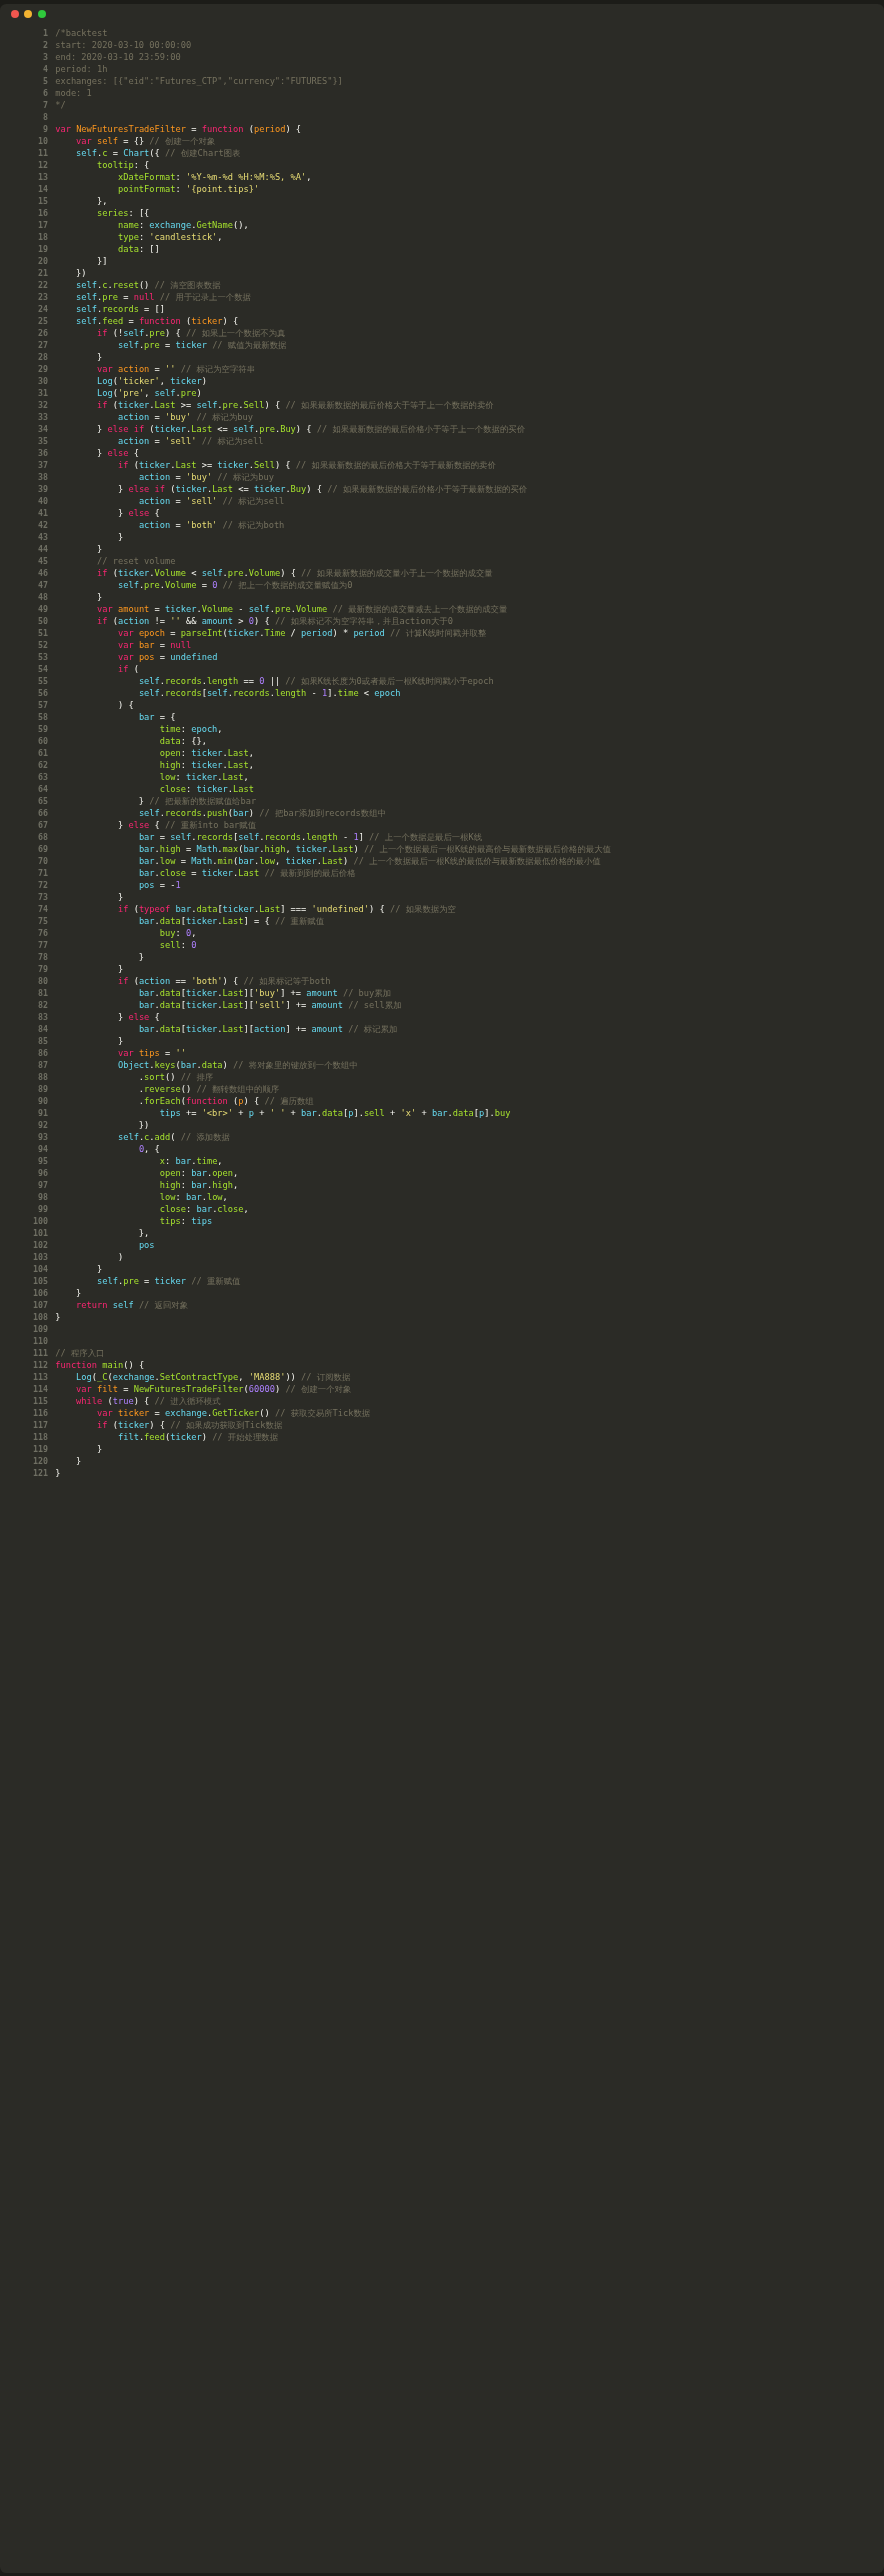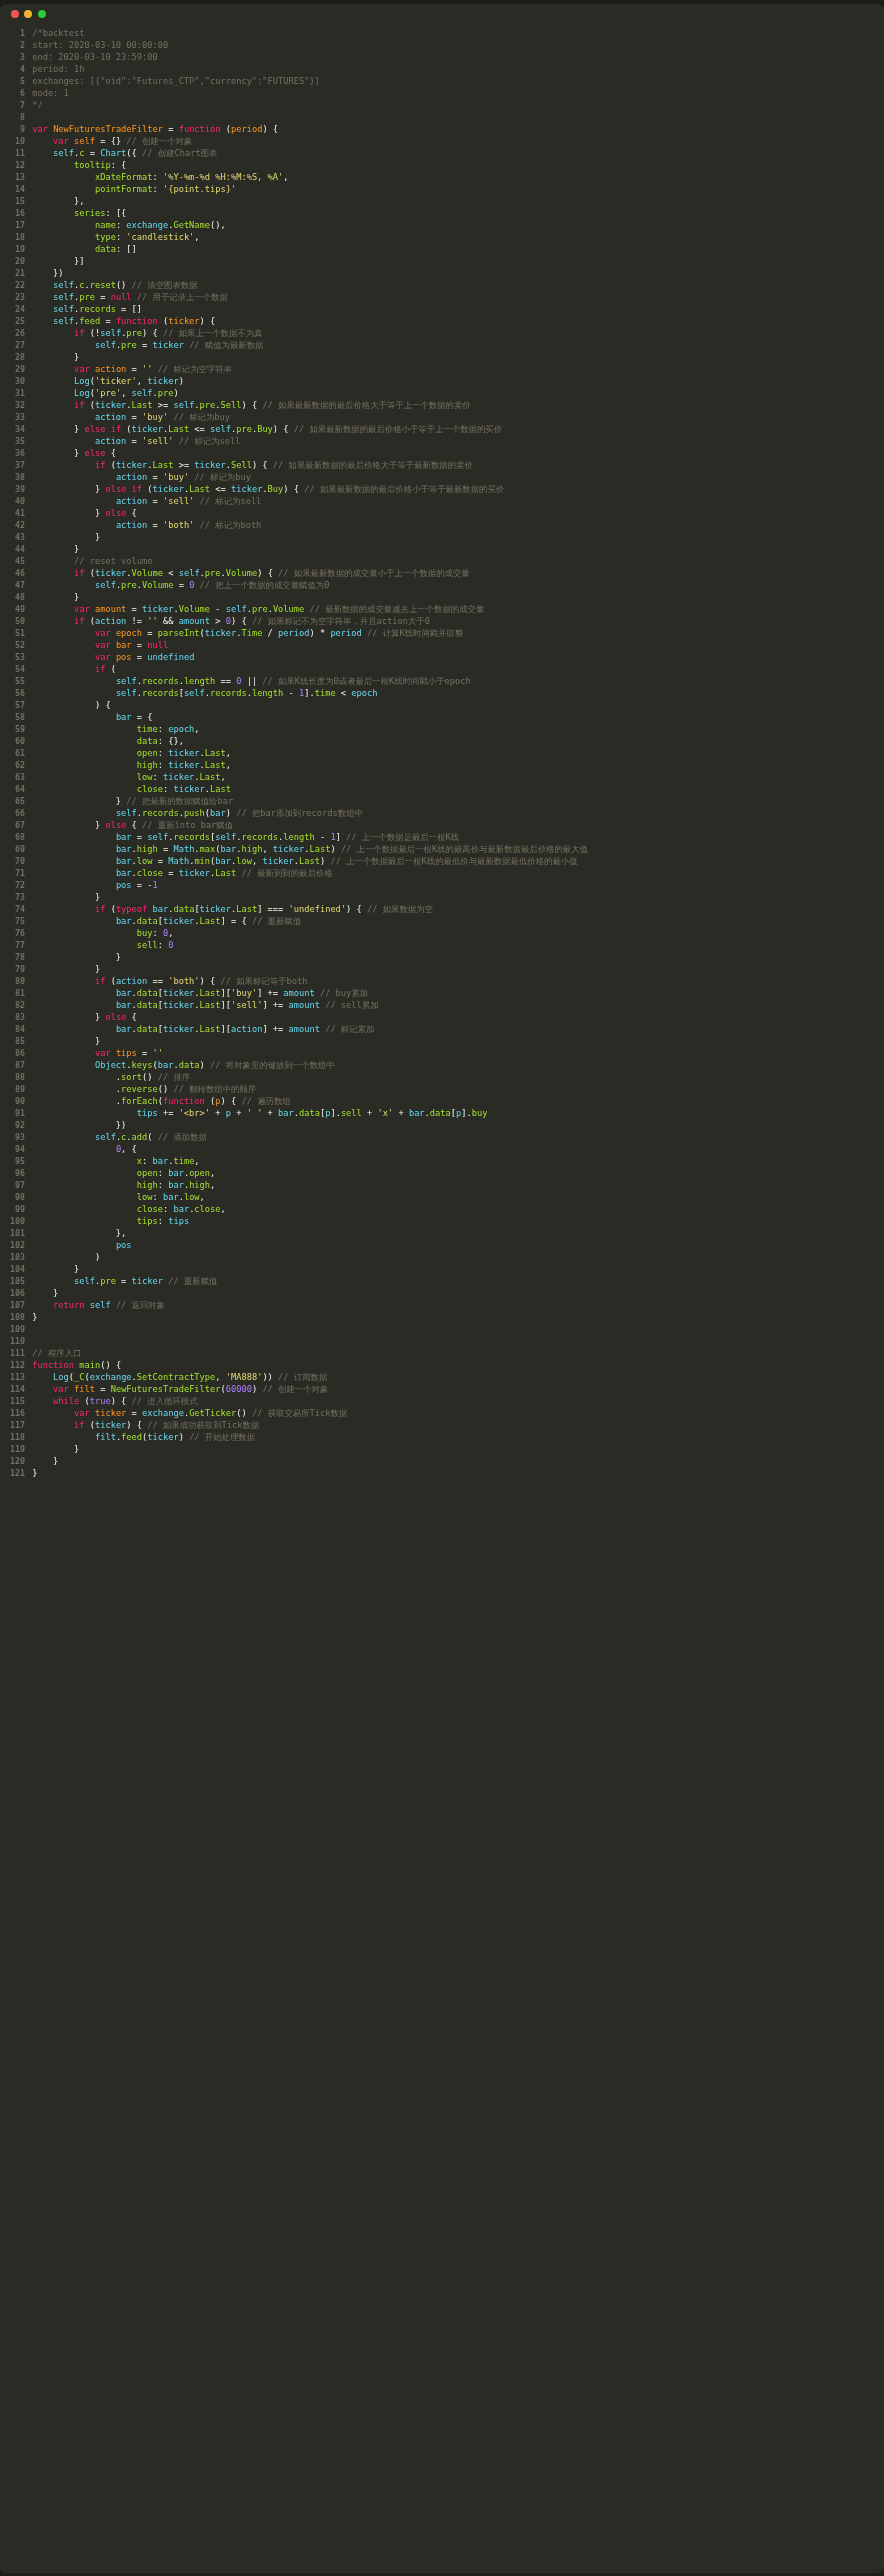--- a/index.html
+++ b/index.html
@@ -15,20 +15,21 @@
   #titlebar{height:20px;position:relative;}
   .dot{position:absolute;top:6.3px;width:8px;height:8px;border-radius:50%;}
   .dot.red{left:10.8px;background:#f1574f;}
   .dot.yellow{left:24px;background:#f2b331;}
   .dot.green{left:38px;background:#2fc93c;}
   #code{
     padding-top:3.6px;
     font-size:8.7px;
     line-height:12px;
     white-space:pre;
+    margin-left:23px;
   }
   .ln{
     display:inline-block;width:25px;text-align:right;
     color:#6f6f63;
     margin-right:7.2px;
     font-weight:bold;
     font-size:8.3px;
   }
   .row{height:12px;}
   

